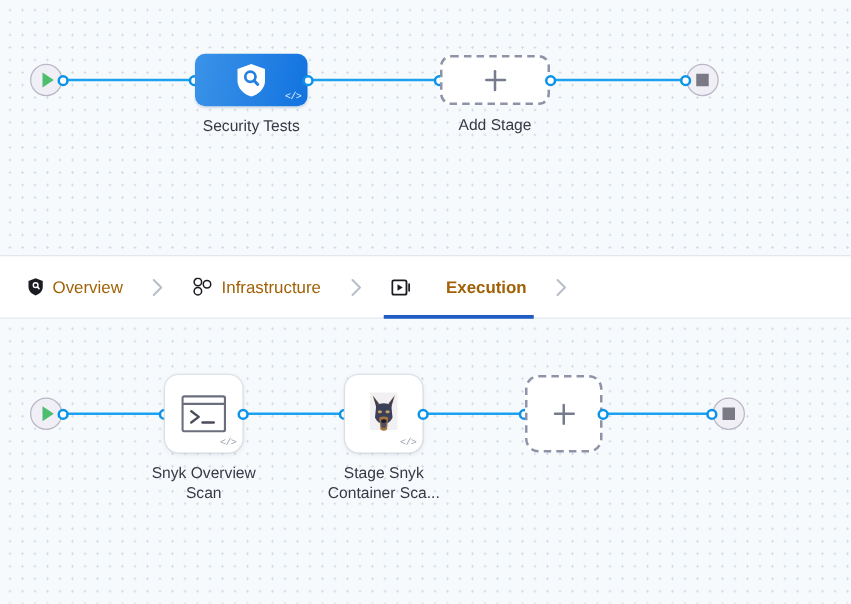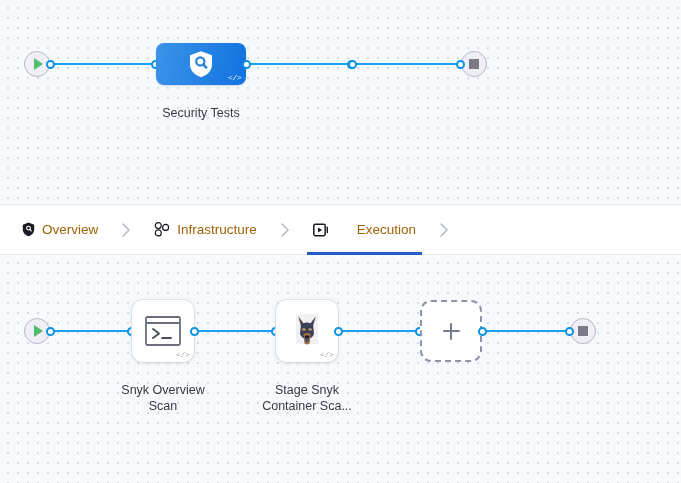--- a/index.html
+++ b/index.html
@@ -76,21 +76,21 @@
     border-top: 6px solid transparent;
     border-bottom: 6px solid transparent;
     margin-left: 3px;
   }
   .stop-sq { width: 10px; height: 10px; background: #7a7a87; }
 
   
   .node-label {
     position: absolute;
     top: 100%;
-    margin-top: 20px;
+    margin-top: 8px;
     text-align: center;
     font-size: 12.5px;
     line-height: 16px;
     color: #383946;
     width: 130px;
     left: 50%;
     transform: translateX(-50%);
     white-space: pre-line;
   }
   .node-label.wide { width: 150px; }
@@ -165,21 +165,21 @@
     display: flex;
     align-items: center;
     gap: 7px;
     padding: 0 6px;
     cursor: pointer;
     position: relative;
     color: #a16207;
     font-size: 13.5px;
   }
   .tab .t-icon { display: flex; align-items: center; }
-  .tab.active { font-weight: normal; gap: 28px; }
+  .tab.active { font-weight: bold; gap: 28px; }
   .tab.active::after {
     content: "";
     position: absolute;
     left: 0; right: 0; bottom: -1px;
     height: 3px;
     background: #1f5cc4;
   }
   .chev {
     display: flex; align-items: center; justify-content: center;
     width: 44px;
@@ -208,20 +208,26 @@
             <circle cx="12.3" cy="11.4" r="4.1" fill="none" stroke="#2680e0" stroke-width="2.2"></circle>
             <line x1="15.2" y1="14.4" x2="18.2" y2="17.6" stroke="#2680e0" stroke-width="2.4" stroke-linecap="round"></line>
           </svg>
           <span class="code-badge">&lt;/&gt;</span>
         </div>
         <div class="node-label">Security Tests</div>
       </div>
 
       <div class="link" style="width:106px;"></div>
 
+      <div class="node-wrap">
+        <div class="add-node add-stage">
+          <span class="plus"></span>
+        </div>
+        <div class="node-label">Add Stage</div>
+      </div>
 
       <div class="link" style="width:109px;"></div>
 
       <div class="terminal">
         <div class="stop-sq"></div>
       </div>
     </div>
   </div>
 
   <div class="tabbar">

